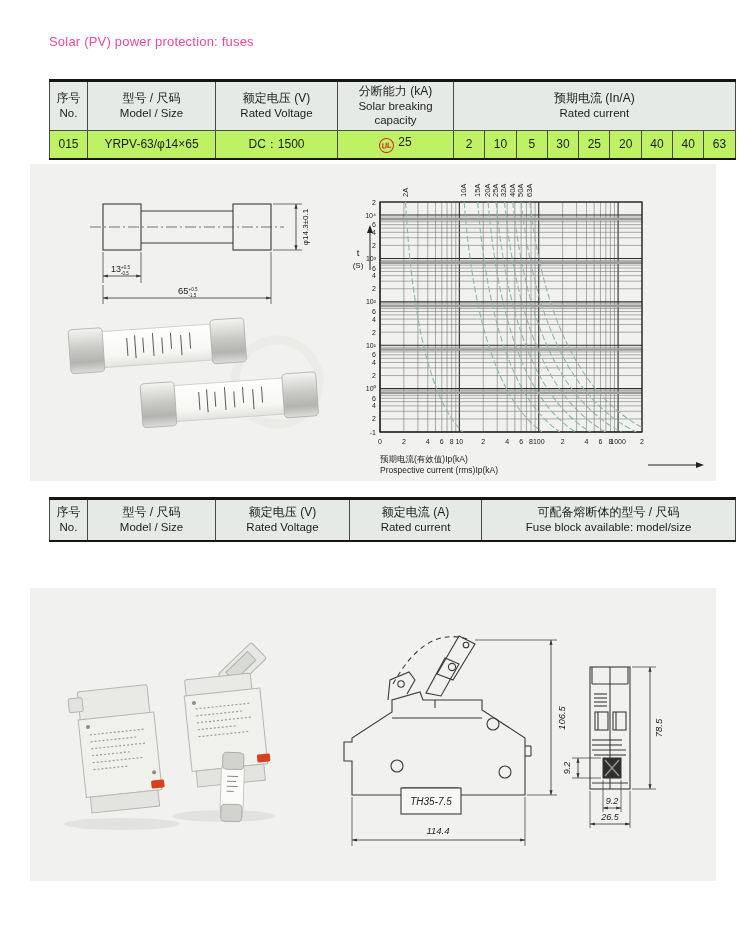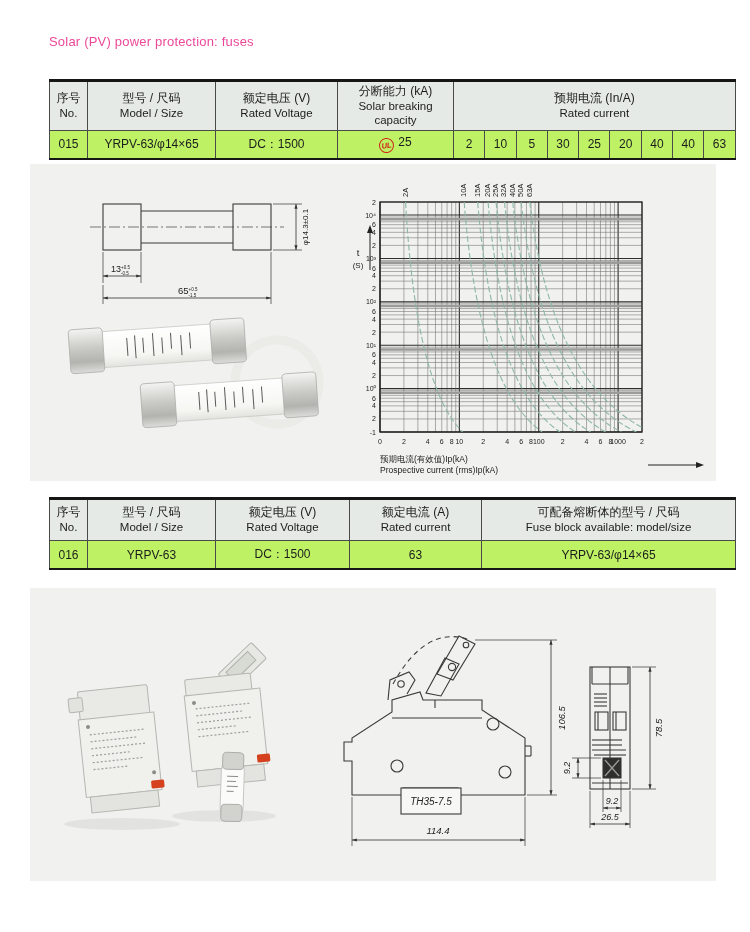--- a/index.html
+++ b/index.html
@@ -347,27 +347,20 @@
         </td>
     <td>
           <div class="h-zh">额定电流 (A)</div>
           <div class="h-en">Rated current</div>
         </td>
     <td>
           <div class="h-zh">可配备熔断体的型号 / 尺码</div>
           <div class="h-en">Fuse block available: model/size</div>
         </td>
   </tr>
-  <tr class="body">
-    <td>016</td>
-    <td>YRPV-63</td>
-    <td>DC：1500</td>
-    <td>63</td>
-    <td>YRPV-63/φ14×65</td>
-  </tr>
 </tbody>
   </table>
 
 <div id="panel2" class="panel">
 
   <svg class="abs" style="left:12px;top:44px" width="280" height="245" viewBox="0 0 280 245">
     <ellipse cx="80" cy="192" rx="58" ry="6" fill="#000000" opacity="0.06"></ellipse>
     <ellipse cx="182" cy="184" rx="52" ry="6" fill="#000000" opacity="0.06"></ellipse>
 
     <g transform="translate(36,86) rotate(-6)">

